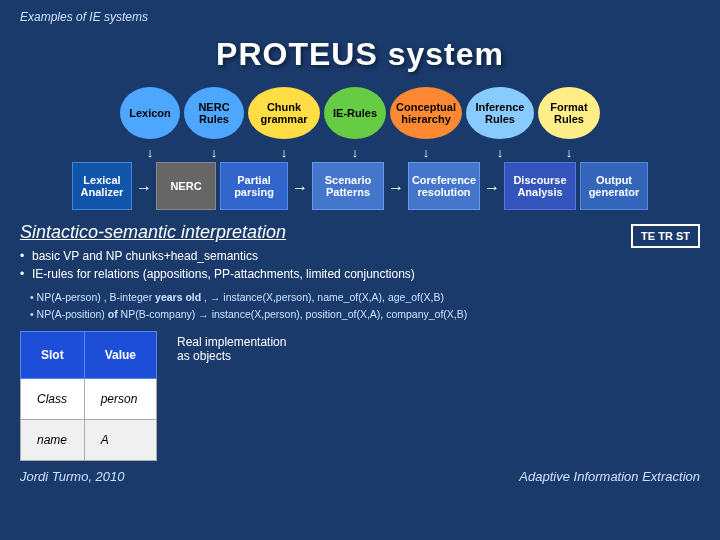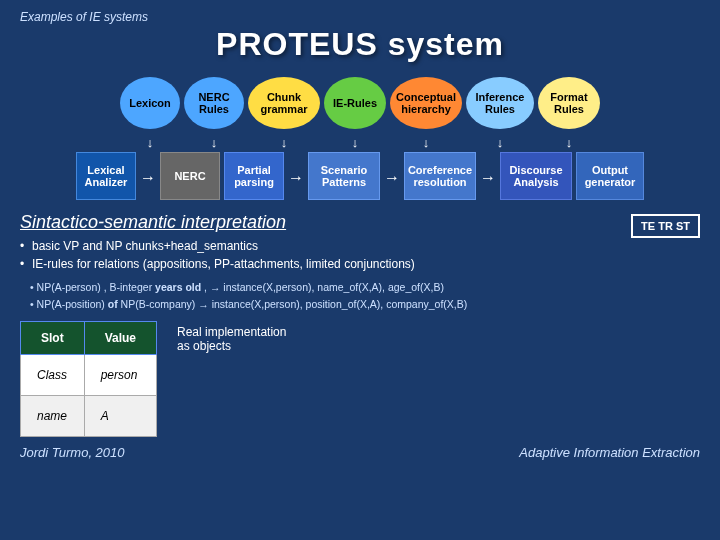--- a/index.html
+++ b/index.html
@@ -15,21 +15,21 @@
     .slide {
       width: 720px;
       height: 540px;
       padding: 10px 20px;
       position: relative;
     }
     .subtitle {
       font-size: 12px;
       font-style: italic;
       color: #cce0ff;
-      margin-bottom: 2px;
+      margin-bottom: 12px;
     }
     .main-title {
       text-align: center;
       font-size: 32px;
       font-weight: bold;
       color: #fff;
       text-shadow: 2px 2px 4px rgba(0,0,0,0.5);
       margin-bottom: 14px;
       letter-spacing: 1px;
     }
@@ -113,21 +113,21 @@
       border: 1px solid #4488dd;
     }
     .rect-gray {
       background: #666;
       width: 60px;
       border: 1px solid #888;
       color: #fff;
     }
     .rect-blue-med {
       background: #3366cc;
-      width: 60px;
+      width: 68px;
       border: 1px solid #5588ee;
     }
     .rect-blue-light {
       background: #4477cc;
       width: 72px;
       border: 1px solid #6699ee;
     }
     .rect-blue-disc {
       background: #3355bb;
       width: 72px;
@@ -195,23 +195,23 @@
       display: flex;
       gap: 20px;
       align-items: flex-start;
       margin-bottom: 8px;
     }
     .data-table {
       border-collapse: collapse;
       font-size: 12px;
     }
     .data-table th {
-      background: #14532d;
-      color: #fff;
-      padding: 9px 20px;
+      background: #1d4ed8;
+      color: #fff;
+      padding: 16px 20px;
       border: 1px solid #5588ee;
       text-align: left;
     }
     .data-table td {
       background: #fff;
       color: #000;
       padding: 13px 16px;
       border: 1px solid #aaa;
       font-style: italic;
     }

